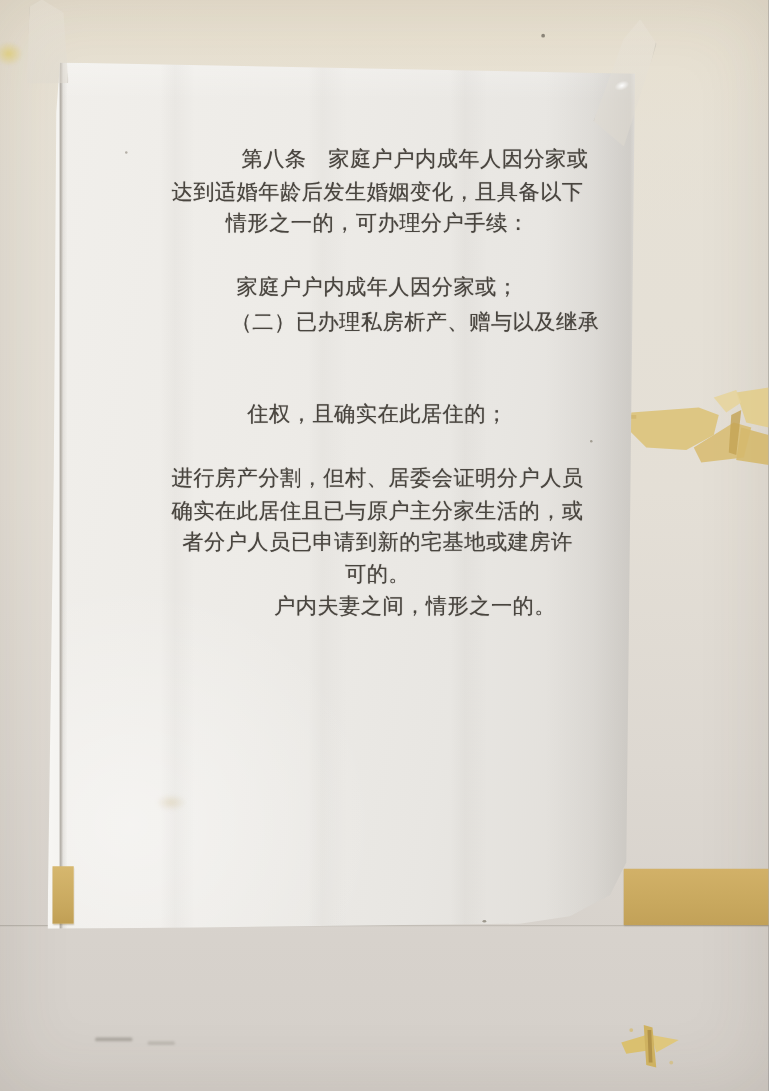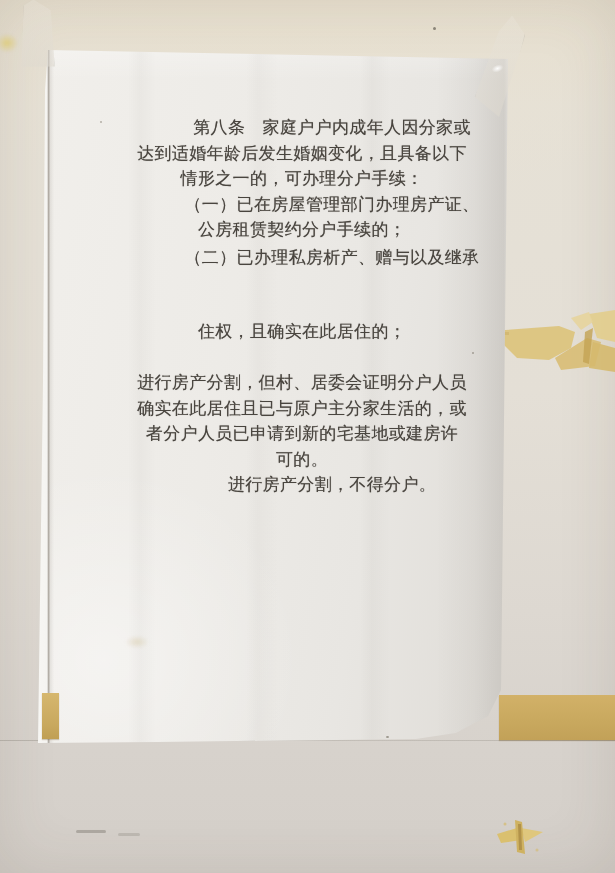--- a/index.html
+++ b/index.html
@@ -111,29 +111,28 @@
   <div class="pencil-mark" style="left:118px;top:833px;width:22px;opacity:0.6;"></div>
 
   <div class="tape-strip-right"></div>
 
   <div class="paper">
     <div class="paper-stain"></div>
     <div class="notice-text">
       <div class="line indent" style="top:66px">第八条　家庭户户内成年人因分家或</div>
       <div class="line" style="top:92px">达到适婚年龄后发生婚姻变化，且具备以下</div>
       <div class="line" style="top:117px">情形之一的，可办理分户手续：</div>
-      <div class="line indent" style="top:143px">（一）已在房屋管理部门办理房产证、</div>
-      <div class="line" style="top:168px">公房租赁契约分户手续的；</div>
+      <div class="line" style="top:168px">家庭户户内成年人因分家或；</div>
       <div class="line indent" style="top:196px">（二）已办理私房析产、赠与以及继承</div>
       <div class="line" style="top:270px">住权，且确实在此居住的；</div>
       <div class="line" style="top:321px">进行房产分割，但村、居委会证明分户人员</div>
       <div class="line" style="top:347px">确实在此居住且已与原户主分家生活的，或</div>
       <div class="line" style="top:372px">者分户人员已申请到新的宅基地或建房许</div>
       <div class="line" style="top:398px">可的。</div>
-      <div class="line indent" style="top:423px">进行房产分割，不得分户。</div>
+      <div class="line indent" style="top:423px">户内夫妻之间，情形之一的。</div>
     </div>
   </div>
 
   <div class="tape-strip-left"></div>
 
   <div class="clear-tape topleft"></div>
   <div class="clear-tape topright"></div>
   <div class="tape-glint"></div>
 
   <div class="speckle" style="left:433px;top:27px;width:3px;height:3px;"></div>

